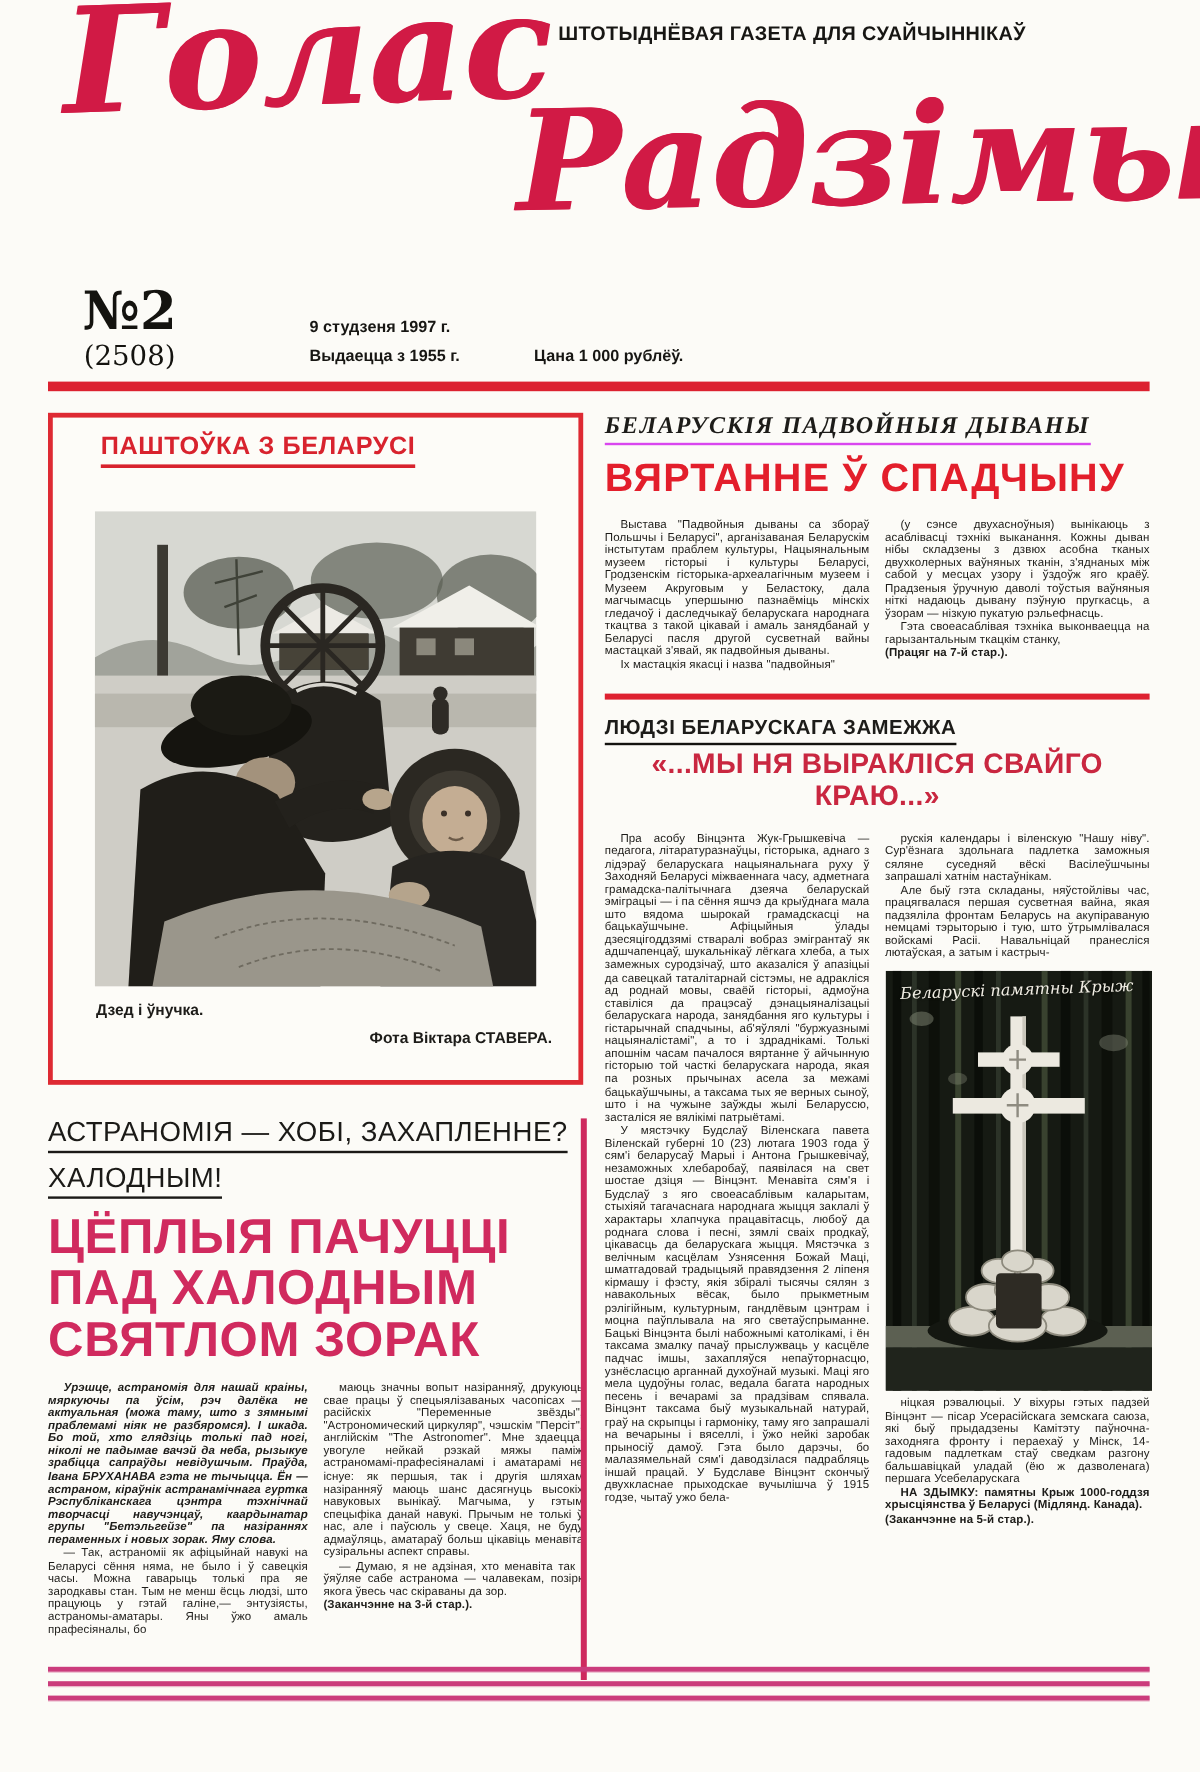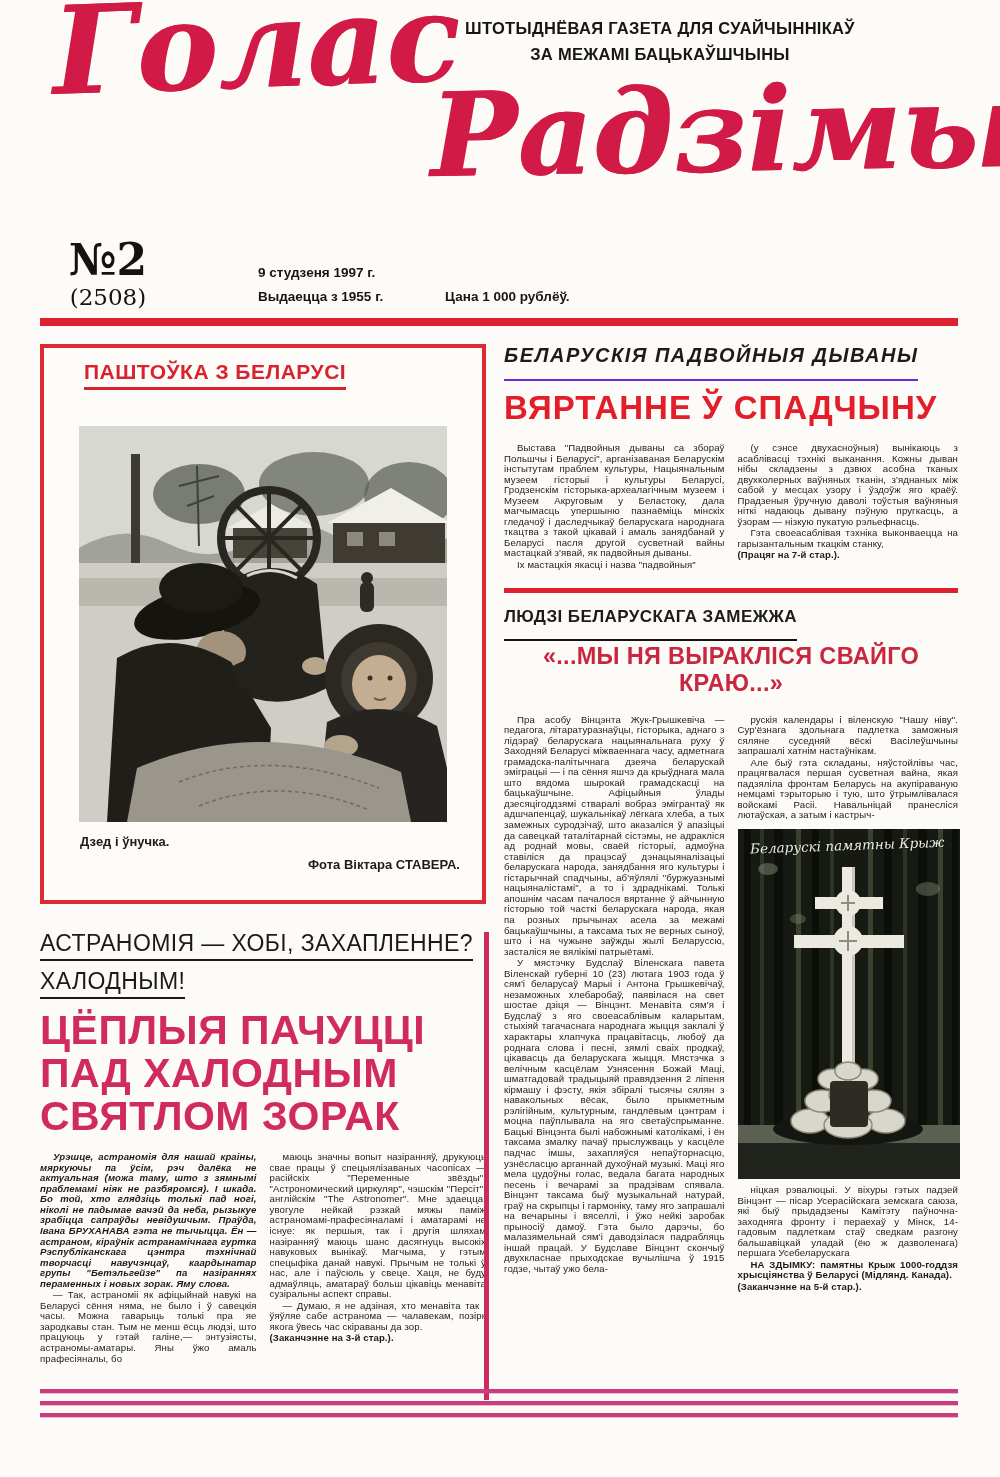--- a/index.html
+++ b/index.html
@@ -60,30 +60,30 @@
     display:inline-block;font-size:17px;color:#1b1a17;
     border-bottom:2px solid #1b1a17;padding-bottom:2px;letter-spacing:.4px;
   }
   .astro{margin-top:26px;}
   .astro .kicker{font-size:23px;}
   .astro-headline{
     color:#d02a5e;font-weight:bold;font-size:41px;line-height:1.05;
     letter-spacing:.5px;margin:10px 0 14px 0;
   }
   .carpet-kicker{
-    display:inline-block;font-family:Liberation Sans, sans-serif;font-style:italic;font-weight:bold;
-    font-size:20px;letter-spacing:1.5px;border-bottom:2px solid #6d28d9;padding-bottom:12px;
+    display:inline-block;font-family:Liberation Serif, serif;font-style:italic;font-weight:bold;
+    font-size:20px;letter-spacing:1.5px;border-bottom:2px solid #d946ef;padding-bottom:2px;
   }
   .carpet-headline{
     color:#e31e2b;font-weight:bold;font-size:33px;letter-spacing:1px;
     margin:8px 0 16px 0;white-space:nowrap;
   }
   .zhuk-kicker{
     display:inline-block;font-weight:bold;font-size:17px;
-    border-bottom:2.5px solid #14130f;padding-bottom:12px;letter-spacing:.4px;
+    border-bottom:2.5px solid #14130f;padding-bottom:2px;letter-spacing:.4px;
   }
   .zhuk-headline{color:#da1f2b;font-weight:bold;font-size:28.5px;text-align:center;letter-spacing:.5px;margin:16px 0 6px 0;}
   .zhuk-subheadline{color:#c92740;font-weight:bold;font-size:23.5px;text-align:center;letter-spacing:.3px;margin:2px 0 18px 0;}
   .section-bar{height:5px;background:#de2130;margin:16px 0 14px 0;}
   
   .cols{display:flex;gap:13px;}
   .cols .c{flex:1;min-width:0;}
   .b p{
     font-size:9.6px;line-height:1.1;text-align:justify;
     margin:0 0 1px 0;text-indent:13px;letter-spacing:.1px;
@@ -104,21 +104,20 @@
   .stripe{height:4px;background:#cb3c7c;margin-bottom:8px;box-shadow:0 1px 0 rgba(203,60,124,.35);}
 </style>
 </head>
 <body>
 
 <div class="page">
 
   <header class="masthead">
     <div class="tagline">
       <div>ШТОТЫДНЁВАЯ ГАЗЕТА ДЛЯ СУАЙЧЫННІКАЎ</div>
-      <div>ЗА МЕЖАМІ БАЦЬКАЎШЧЫНЫ</div>
     </div>
     <span class="logo-word logo-golas">Голас</span>
     <span class="logo-word logo-radzimy">Радзімы</span>
     <div class="issue-block">
       <div class="issue-no">№2</div>
       <div class="issue-total">(2508)</div>
     </div>
     <div class="issue-meta">
       <div class="row1">9 студзеня 1997 г.</div>
       <div class="row2">

